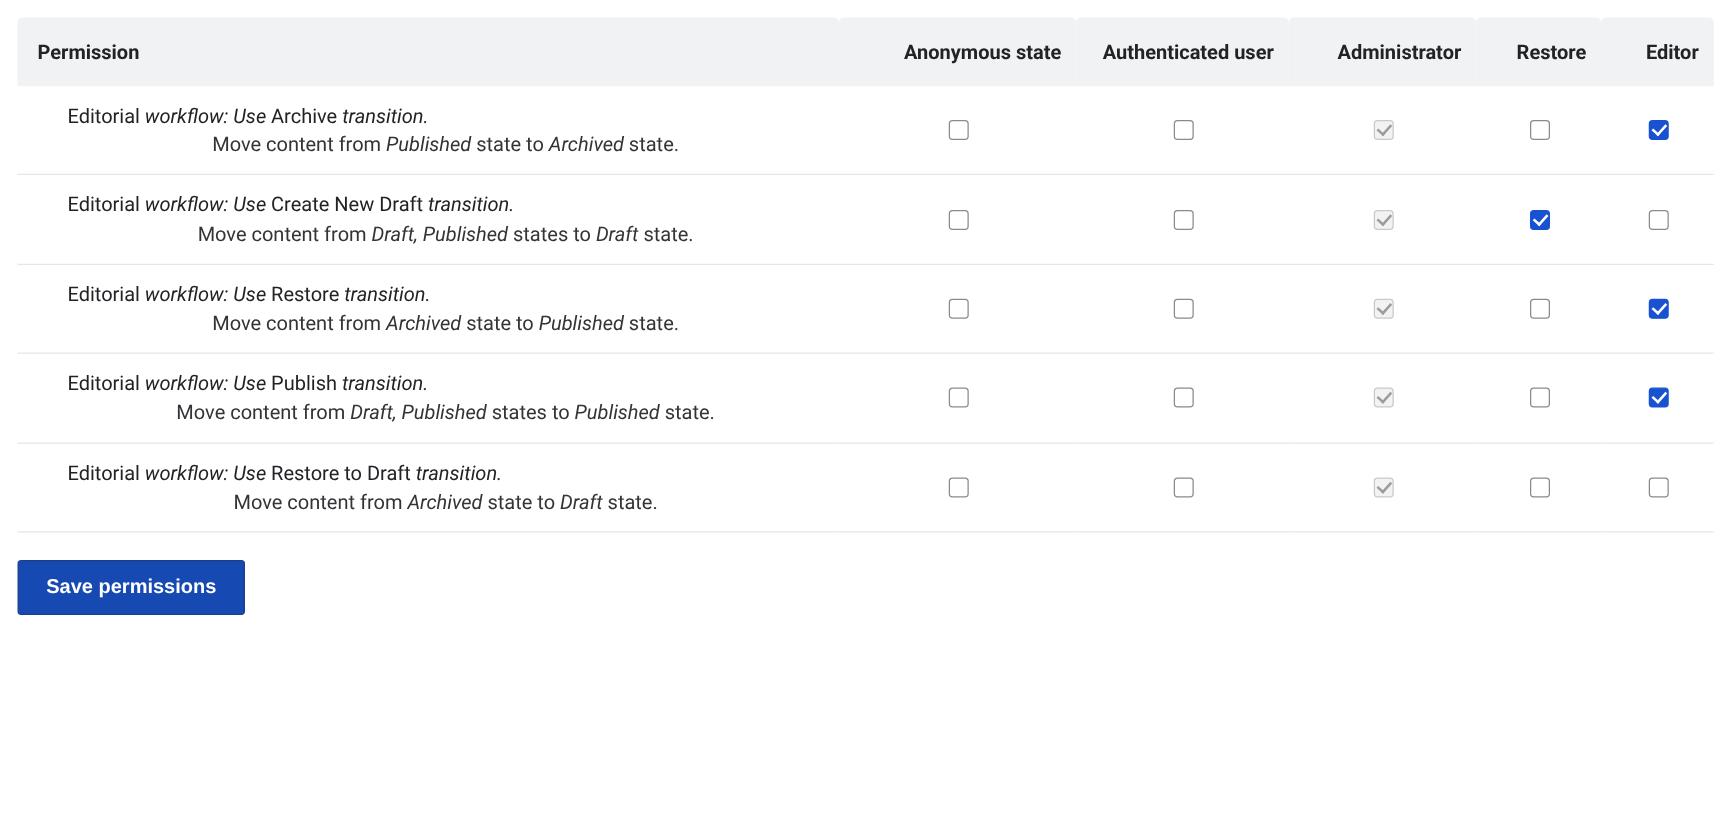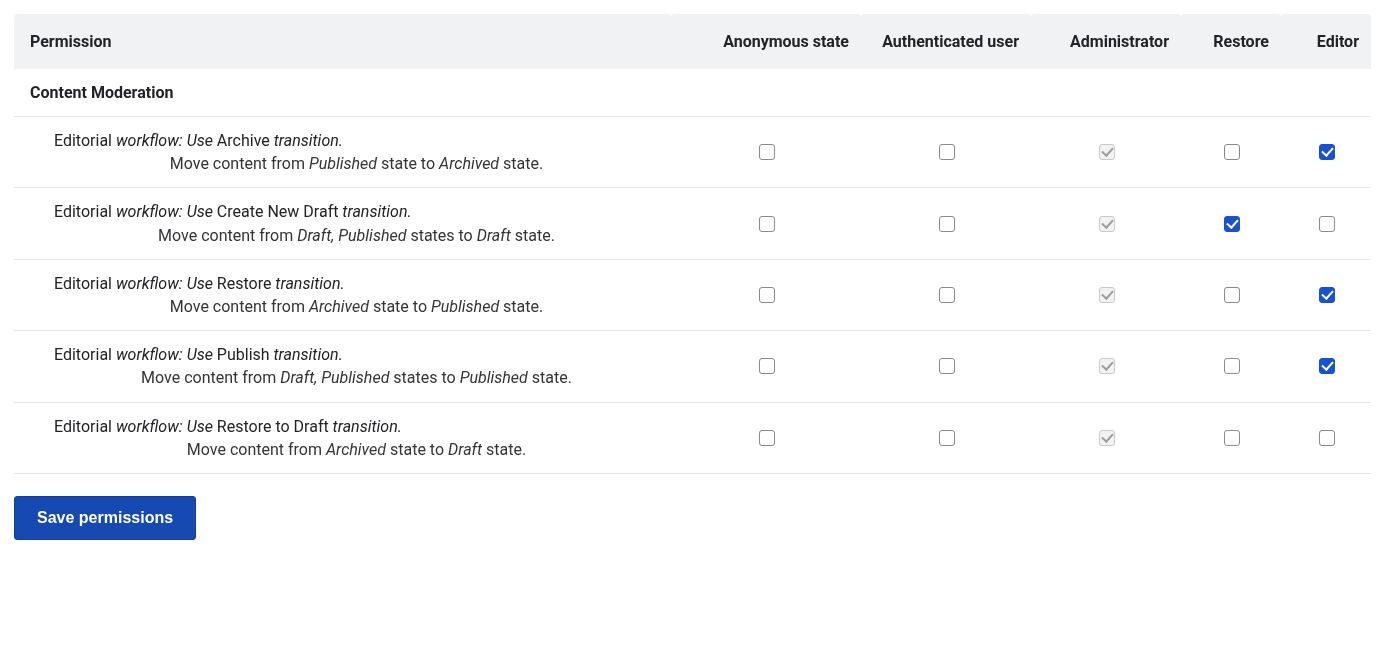--- a/index.html
+++ b/index.html
@@ -142,23 +142,20 @@
       <th class="perm-col">Permission</th>
       <th>Anonymous state</th>
       <th>Authenticated user</th>
       <th>Administrator</th>
       <th>Restore</th>
       <th>Editor</th>
     </tr>
   </thead>
   <tbody id="tbody">
       <tr>
-        <td class="section-cell" colspan="6">Content Moderation</td>
-      </tr>
-      <tr>
         <td class="perm-cell">
           <div>Editorial<span class="em"> workflow: Use </span>Archive<span class="em"> transition.</span></div>
           <div class="desc">Move content from <span class="em">Published</span> state to <span class="em">Archived</span> state.</div>
         </td>
         <td><input type="checkbox" class="cb" style=""></td>
         <td><input type="checkbox" class="cb" style=""></td>
         <td><input type="checkbox" class="cb locked" disabled="" checked="" style=""></td>
         <td><input type="checkbox" class="cb" style=""></td>
         <td><input type="checkbox" class="cb" checked="" style=""></td>
       </tr>

